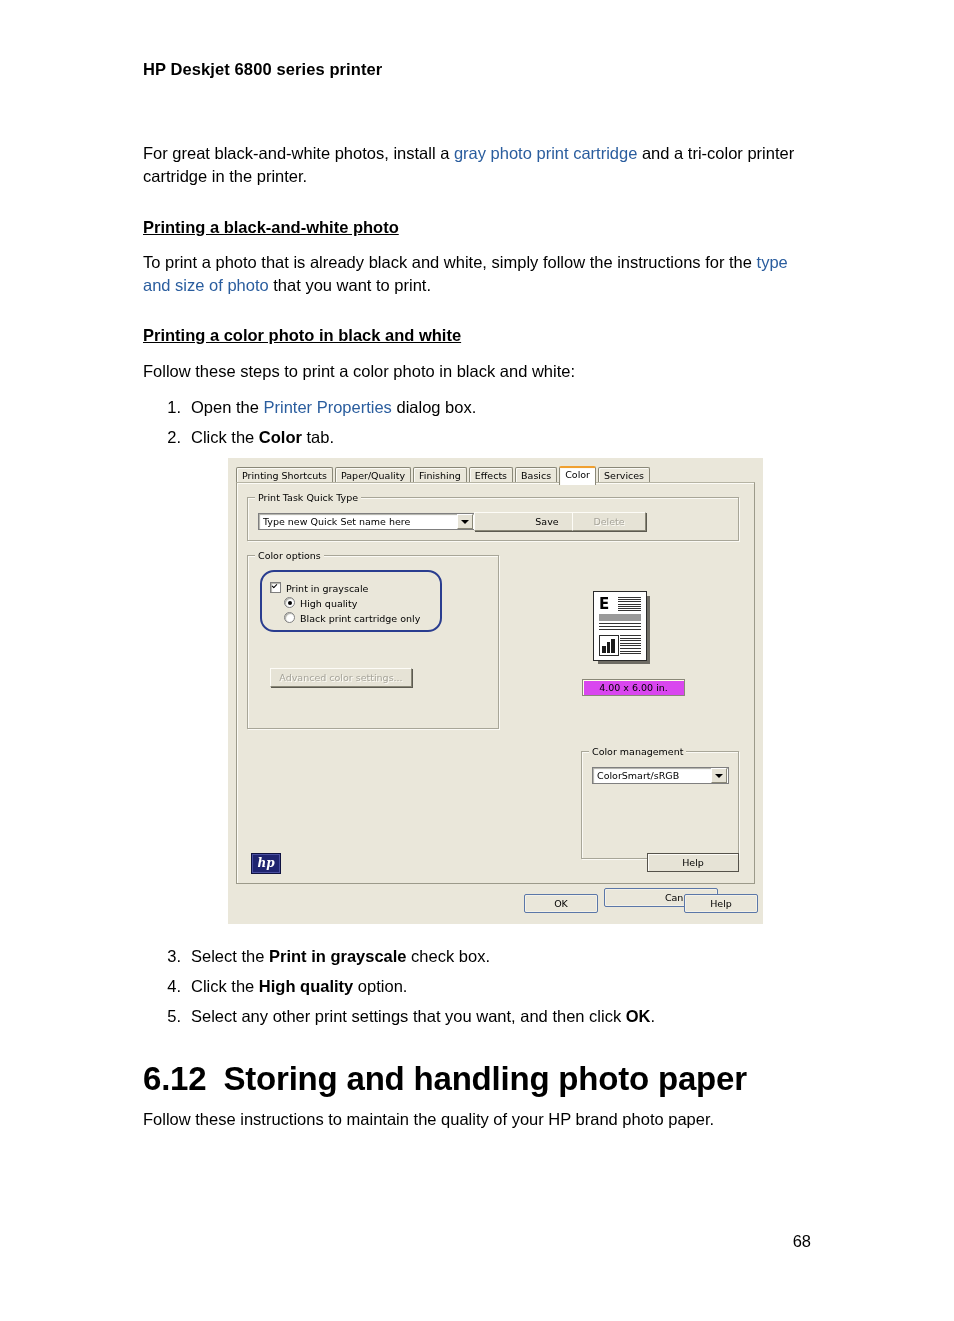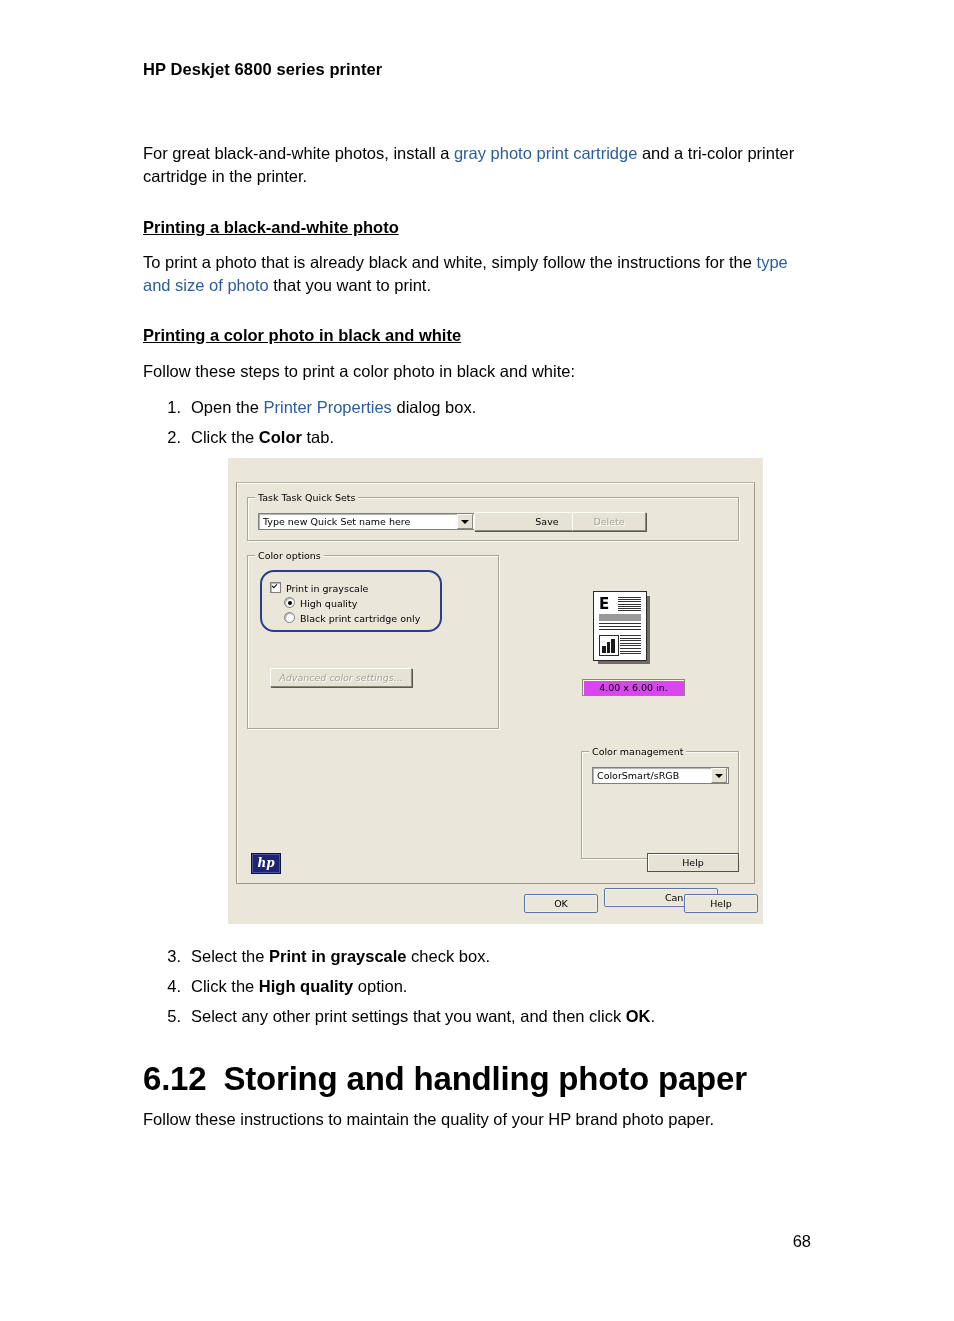--- a/index.html
+++ b/index.html
@@ -416,25 +416,34 @@
       <span>Open the </span><span class="link">Printer Properties</span><span> dialog box.</span>
     </div>
     <div class="oitem">
       <span class="onum">2.</span>
       <span>Click the </span><span class="bold">Color</span><span> tab.</span>
     </div>
   </div>
 
   <div class="dialog">
 
+    <div class="tabstrip">
+      <div class="tab">Printing Shortcuts</div>
+      <div class="tab">Paper/Quality</div>
+      <div class="tab">Finishing</div>
+      <div class="tab">Effects</div>
+      <div class="tab">Basics</div>
+      <div class="tab active">Color</div>
+      <div class="tab">Services</div>
+    </div>
 
     <div class="tabpanel">
 
       <div class="group grp-quicksets">
-        <span class="group-title">Task Task Quick Sets</span>
+        <span class="group-title">Print Task Quick Type</span>
 
         <div class="combo" style="left:10px; top:15px; width:215px;">
           <span class="ctext">Type new Quick Set name here</span>
           <span class="arrow"></span>
         </div>
 
         <div class="btn" style="left:226px; top:14px; width:72px;padding-left:36px;">Save</div>
         <div class="btn disabled" style="left:324px; top:14px; width:72px;">Delete</div>
       </div>
 
@@ -448,21 +457,21 @@
         </div>
 
         <div class="opt-row" style="left:36px; top:41px;">
           <span class="rb checked"></span><span>High quality</span>
         </div>
 
         <div class="opt-row" style="left:36px; top:56px;">
           <span class="rb"></span><span>Black print cartridge only</span>
         </div>
 
-        <div class="btn disabled" style="left:22px; top:112px; width:140px;font-style:italic;">Advanced color settings...</div>
+        <div class="btn disabled" style="left:22px; top:112px; width:140px;">Advanced color settings...</div>
       </div>
 
       <div class="preview">
         <div class="shadow"></div>
         <div class="sheet">
           <span class="E">E</span>
           <span class="lines-r"></span>
           <span class="band"></span>
           <span class="lines-m"></span>
           <span class="chart">

